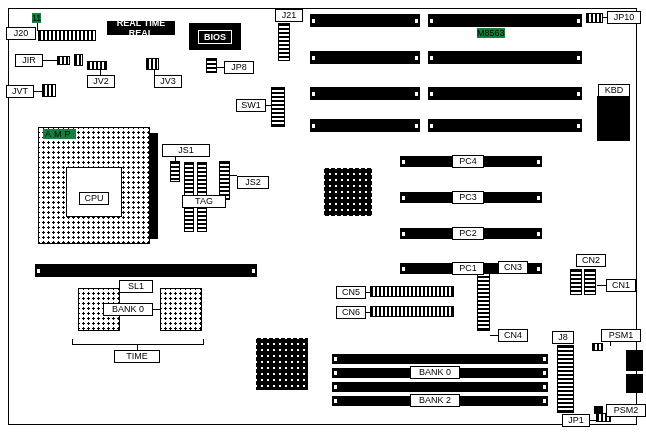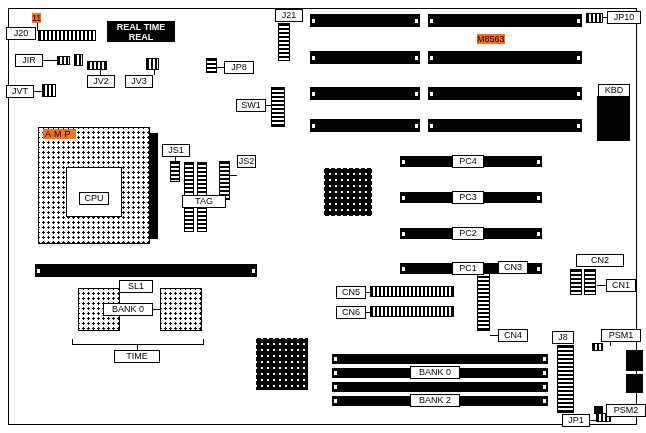--- a/index.html
+++ b/index.html
@@ -1,19 +1,19 @@
 <!DOCTYPE html>
 <html><head>
 <meta charset="utf-8">
 <style>
   html,body{margin:0;padding:0;background:#fff}
   #page{position:relative;width:646px;height:433px;background:#fff;font-family:"Liberation Sans",sans-serif;overflow:hidden}
   .board{position:absolute;border:1px solid #000;background:#fff}
   .lbl{position:absolute;box-sizing:border-box;height:13px;background:#fff;border:1px solid #000;font-size:9px;line-height:11px;text-align:center;white-space:nowrap;z-index:6}
-  .txt{position:absolute;font-size:9px;z-index:6;background:#f97316;line-height:10px}
+  .txt{position:absolute;font-size:9px;z-index:6;background:#15803d;line-height:10px}
   .bar{position:absolute;background:#000;z-index:3}
   .slot{position:absolute;background:#000;z-index:2}
   .slot::before{content:"";position:absolute;left:2px;top:50%;margin-top:-2px;width:3px;height:4px;background:#fff}
   .slot::after{content:"";position:absolute;right:2px;top:50%;margin-top:-2px;width:3px;height:4px;background:#fff}
   .stripv{position:absolute;box-sizing:border-box;border:1px solid #000;background:repeating-linear-gradient(90deg,#000 0 2px,#fff 2px 4px);z-index:3}
   .striph{position:absolute;box-sizing:border-box;border:1px solid #000;background:repeating-linear-gradient(180deg,#000 0 2px,#fff 2px 4px);z-index:3}
   .pga{position:absolute;box-sizing:border-box;border:1px solid #000;background-color:#fff;background-image:radial-gradient(#000 1px,transparent 1.3px);background-size:5px 5px;background-position:2px 2px;z-index:2}
   .qfp{position:absolute;background-color:#000;background-image:radial-gradient(#fff 1px,transparent 1.3px);background-size:6px 6px;background-position:3px 3px;z-index:2}
   .hline{position:absolute;height:1px;background:#000;z-index:4}
   .vline{position:absolute;width:1px;background:#000;z-index:4}
@@ -39,73 +39,76 @@
   <div class="stripv" style="left:74px;top:54px;width:9px;height:12px"></div>
 
   <div class="lbl" style="left:6px;top:85px;width:28px">JVT</div>
   <div class="hline" style="left:34px;top:91px;width:8px"></div>
   <div class="stripv" style="left:42px;top:84px;width:14px;height:13px"></div>
 
   <div class="lbl" style="left:87px;top:75px;width:28px">JV2</div>
   <div class="vline" style="left:100px;top:70px;height:5px"></div>
   <div class="stripv" style="left:87px;top:61px;width:20px;height:9px"></div>
 
-  <div class="lbl" style="left:125px;top:75px;width:28px">JV3</div>
+  <div class="lbl" style="left:154px;top:75px;width:28px">JV3</div>
   <div class="vline" style="left:154px;top:70px;height:5px"></div>
   <div class="stripv" style="left:146px;top:58px;width:13px;height:12px"></div>
 
-  <div class="chipbox" style="left:107px;top:21px;width:68px;height:21px">
+  <div class="chipbox" style="left:107px;top:21px;width:68px;height:14px">
     <span>REAL TIME</span>
     <span>REAL</span>
   </div>
 
+  <div class="chipbox" style="left:189px;top:23px;width:52px;height:27px">
+    <span class="innerborder">BIOS</span>
+  </div>
 
   <div class="lbl" style="left:224px;top:61px;width:30px">JP8</div>
   <div class="hline" style="left:217px;top:67px;width:7px"></div>
   <div class="striph" style="left:206px;top:58px;width:11px;height:15px"></div>
 
   <div class="lbl" style="left:275px;top:9px;width:28px">J21</div>
   <div class="striph" style="left:278px;top:23px;width:12px;height:38px"></div>
 
   <div class="lbl" style="left:236px;top:99px;width:30px">SW1</div>
   <div class="hline" style="left:266px;top:105px;width:5px"></div>
   <div class="striph" style="left:271px;top:87px;width:14px;height:40px"></div>
 
   <div class="slot" style="left:310px;top:14px;width:110px;height:13px"></div>
   <div class="slot" style="left:428px;top:14px;width:154px;height:13px"></div>
-  <div class="txt" style="left:477px;top:34px">M8563</div>
+  <div class="txt" style="left:477px;top:28px">M8563</div>
   <div class="slot" style="left:310px;top:51px;width:110px;height:13px"></div>
   <div class="slot" style="left:428px;top:51px;width:154px;height:13px"></div>
   <div class="slot" style="left:310px;top:87px;width:110px;height:13px"></div>
   <div class="slot" style="left:428px;top:87px;width:154px;height:13px"></div>
   <div class="slot" style="left:310px;top:119px;width:110px;height:13px"></div>
   <div class="slot" style="left:428px;top:119px;width:154px;height:13px"></div>
 
   <div class="lbl" style="left:607px;top:11px;width:34px">JP10</div>
   <div class="hline" style="left:603px;top:17px;width:4px"></div>
   <div class="stripv" style="left:586px;top:13px;width:17px;height:10px"></div>
 
   <div class="lbl" style="left:598px;top:84px;width:32px">KBD</div>
   <div class="bar" style="left:597px;top:96px;width:33px;height:45px"></div>
 
   <div class="pga" style="left:38px;top:127px;width:112px;height:117px"></div>
   <div class="txt" style="left:43px;top:129px;letter-spacing:3px;padding:0 2px">AMP</div>
   <div class="whitebox" style="left:66px;top:167px;width:56px;height:50px"></div>
   <div class="lbl" style="left:79px;top:192px;width:30px">CPU</div>
   <div class="bar" style="left:150px;top:133px;width:8px;height:106px"></div>
 
-  <div class="lbl" style="left:162px;top:144px;width:28px">JS1</div>
+  <div class="lbl" style="left:162px;top:144px;width:48px">JS1</div>
   <div class="vline" style="left:175px;top:157px;height:4px"></div>
   <div class="striph" style="left:170px;top:161px;width:10px;height:21px"></div>
 
   <div class="striph" style="left:184px;top:162px;width:10px;height:70px"></div>
   <div class="striph" style="left:197px;top:162px;width:10px;height:70px"></div>
   <div class="lbl" style="left:182px;top:195px;width:44px">TAG</div>
 
-  <div class="lbl" style="left:237px;top:155px;width:19px">JS2</div>
+  <div class="lbl" style="left:237px;top:176px;width:32px">JS2</div>
   <div class="hline" style="left:230px;top:175px;width:7px"></div>
   <div class="striph" style="left:219px;top:161px;width:11px;height:39px"></div>
 
   <div class="slot" style="left:35px;top:264px;width:222px;height:13px"></div>
   <div class="lbl" style="left:119px;top:280px;width:34px">SL1</div>
 
   <div class="pga" style="left:78px;top:288px;width:42px;height:43px"></div>
   <div class="pga" style="left:160px;top:288px;width:42px;height:43px"></div>
   <div class="hline" style="left:120px;top:309px;width:40px"></div>
   <div class="lbl" style="left:103px;top:303px;width:50px">BANK 0</div>
@@ -134,21 +137,21 @@
   <div class="stripv" style="left:370px;top:286px;width:84px;height:11px"></div>
 
   <div class="lbl" style="left:336px;top:306px;width:30px">CN6</div>
   <div class="hline" style="left:366px;top:312px;width:4px"></div>
   <div class="stripv" style="left:370px;top:306px;width:84px;height:11px"></div>
 
   <div class="striph" style="left:477px;top:271px;width:13px;height:60px"></div>
   <div class="hline" style="left:490px;top:335px;width:8px"></div>
   <div class="lbl" style="left:498px;top:329px;width:30px">CN4</div>
 
-  <div class="lbl" style="left:576px;top:254px;width:48px">CN2</div>
+  <div class="lbl" style="left:576px;top:254px;width:30px">CN2</div>
   <div class="striph" style="left:570px;top:269px;width:12px;height:26px"></div>
   <div class="striph" style="left:584px;top:269px;width:12px;height:26px"></div>
   <div class="hline" style="left:597px;top:285px;width:9px"></div>
   <div class="lbl" style="left:606px;top:279px;width:30px">CN1</div>
 
   <div class="slot" style="left:332px;top:354px;width:216px;height:10px"></div>
   <div class="slot" style="left:332px;top:368px;width:216px;height:10px"></div>
   <div class="slot" style="left:332px;top:382px;width:216px;height:10px"></div>
   <div class="slot" style="left:332px;top:396px;width:216px;height:10px"></div>
   <div class="lbl" style="left:410px;top:366px;width:50px">BANK 0</div>

